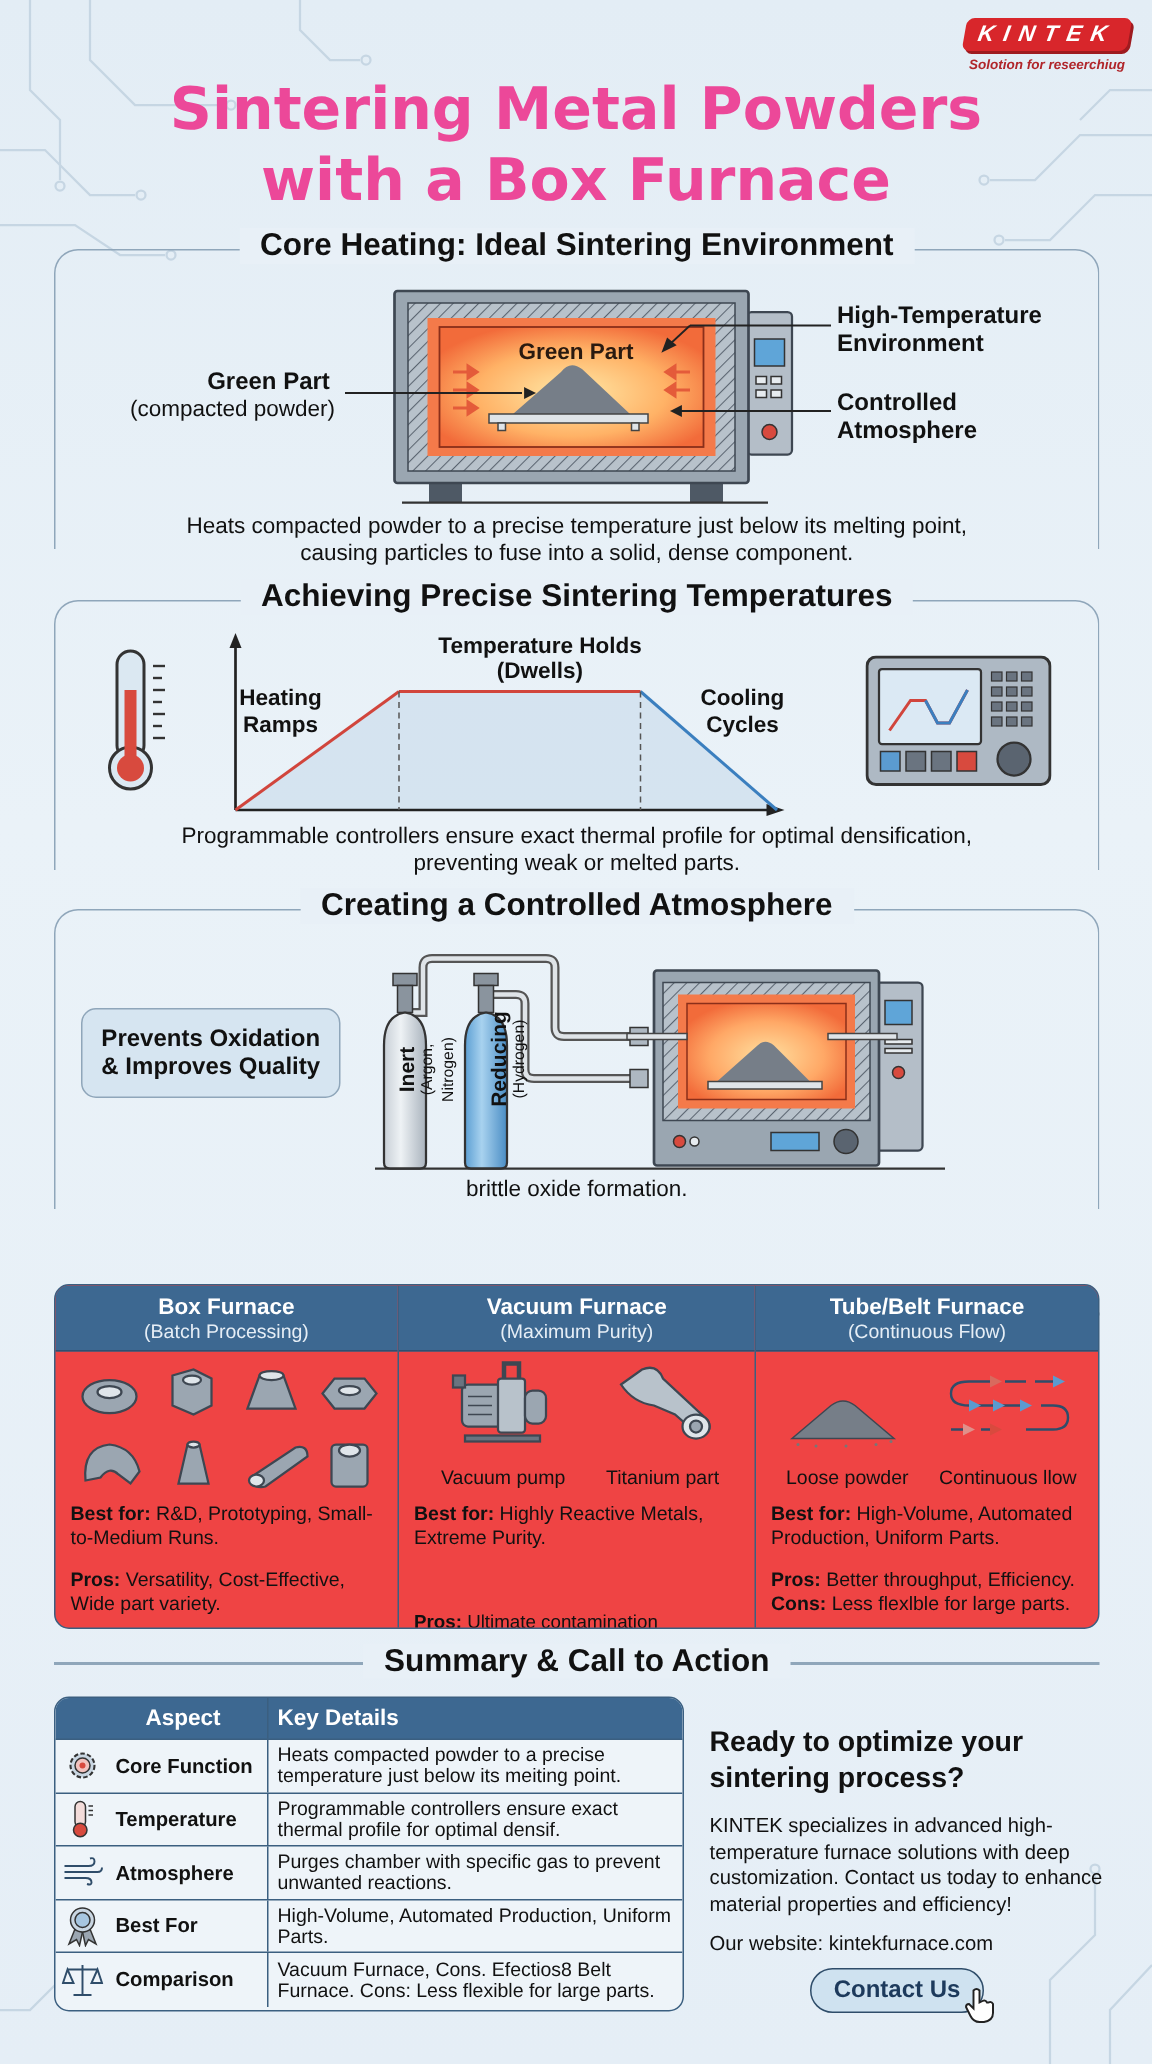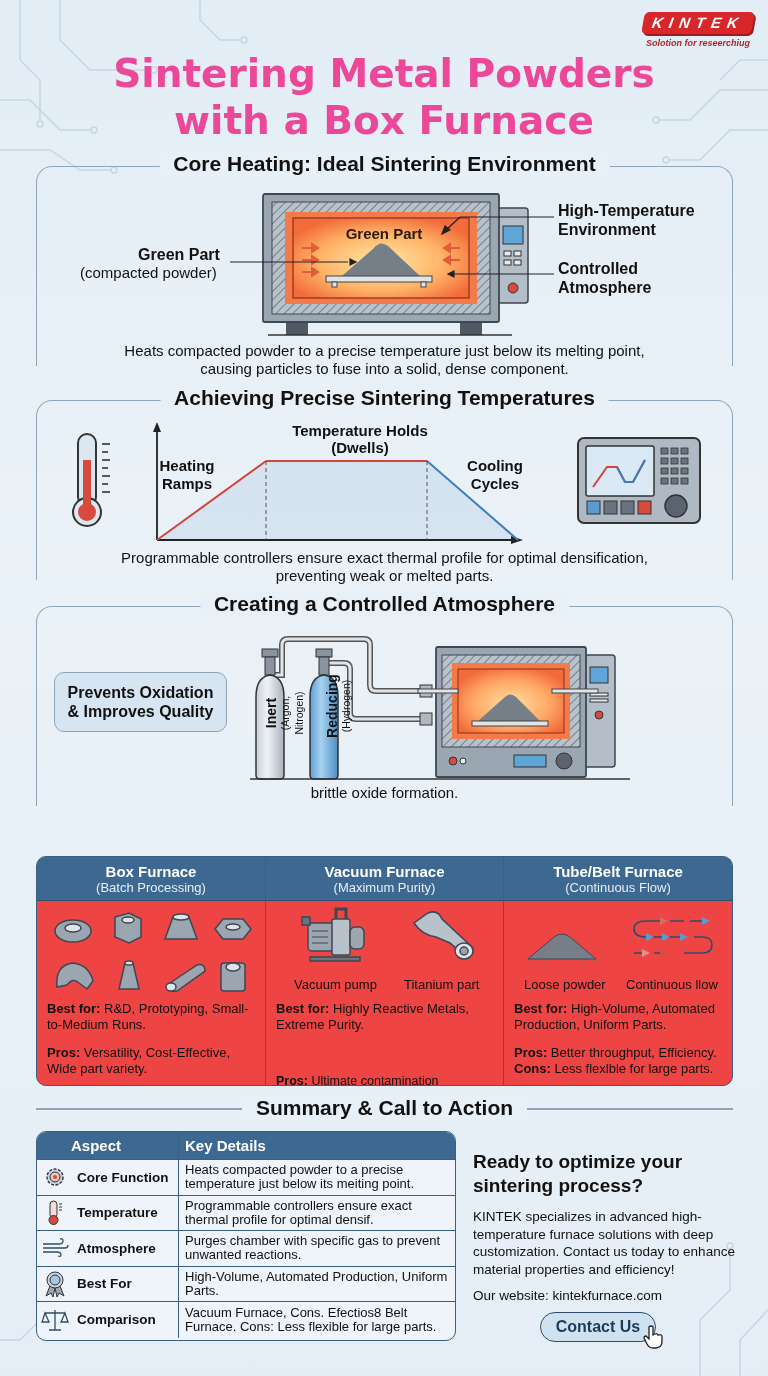--- a/index.html
+++ b/index.html
@@ -75,21 +75,21 @@
   
   .summary {
     position: absolute; left: 36px; top: 1131px; width: 420px; height: 210px;
     border: 1.5px solid #3b5f80; border-radius: 10px; overflow: hidden; background: #eef4f9;
   }
   .srow { display: grid; grid-template-columns: 142px 1fr; border-bottom: 1px solid #3b5f80; height: 35.5px; }
   .srow:last-child { border-bottom: none; }
   .srow.head { background: #3d6891; color: #fff; height: 28px; font-weight: bold; font-size: 15px; }
   .srow .c1 { border-right: 1px solid #3b5f80; display: flex; align-items: center; font-weight: bold; font-size: 13.5px; }
   .srow .c2 { padding: 2px 6px; font-size: 13px; line-height: 14px; display: flex; align-items: center; }
-  .srow.head .c1 { padding-left: 34px; font-size: 15px; }
+  .srow.head .c1 { padding-left: 60px; font-size: 15px; }
   .srow.head .c2 { font-size: 15px; font-weight: bold; }
   .sicon { width: 36px; display: flex; justify-content: center; align-items: center; margin-right: 4px; }
 
   .cta { position: absolute; left: 473px; top: 1150px; width: 285px; }
   .cta-title { font-weight: bold; font-size: 19px; line-height: 24px; color: #111; }
   .cta-body { font-size: 13.5px; line-height: 17.5px; margin-top: 10px; color: #111; }
   .cta-web { font-size: 13.5px; margin-top: 10px; }
   .cta-btn {
     position: absolute; left: 67px; top: 162px; width: 116px; height: 30px;
     border: 1.5px solid #2f4d6a; border-radius: 15px; background: #cfe2f0;
@@ -191,21 +191,21 @@
     <line x1="334" y1="17" x2="240" y2="17"></line>
       <line x1="240" y1="17" x2="226" y2="30"></line>
       <path d="M222 34 L225 26 L230 30 Z"></path>
     <line x1="334" y1="74" x2="232" y2="74"></line>
       <path d="M228 74 L234 71 L234 77 Z"></path>
   </g>
 </svg>
 <div class="label" style="left:134px;top:245px;text-align:right;width:90px;">
   <div style="text-align:center;">Green Part</div>
 </div>
-<div class="label" style="left:80px;top:263px;width:150px;">
+<div class="label" style="left:80px;top:263px;width:150px;text-align:center;">
   <span class="sub">(compacted powder)</span>
 </div>
 <div class="label" style="left:558px;top:201px;">
   <div>High-Temperature</div>
   <div>Environment</div>
 </div>
 <div class="label" style="left:558px;top:259px;">
   <div>Controlled</div>
   <div>Atmosphere</div>
 </div>

